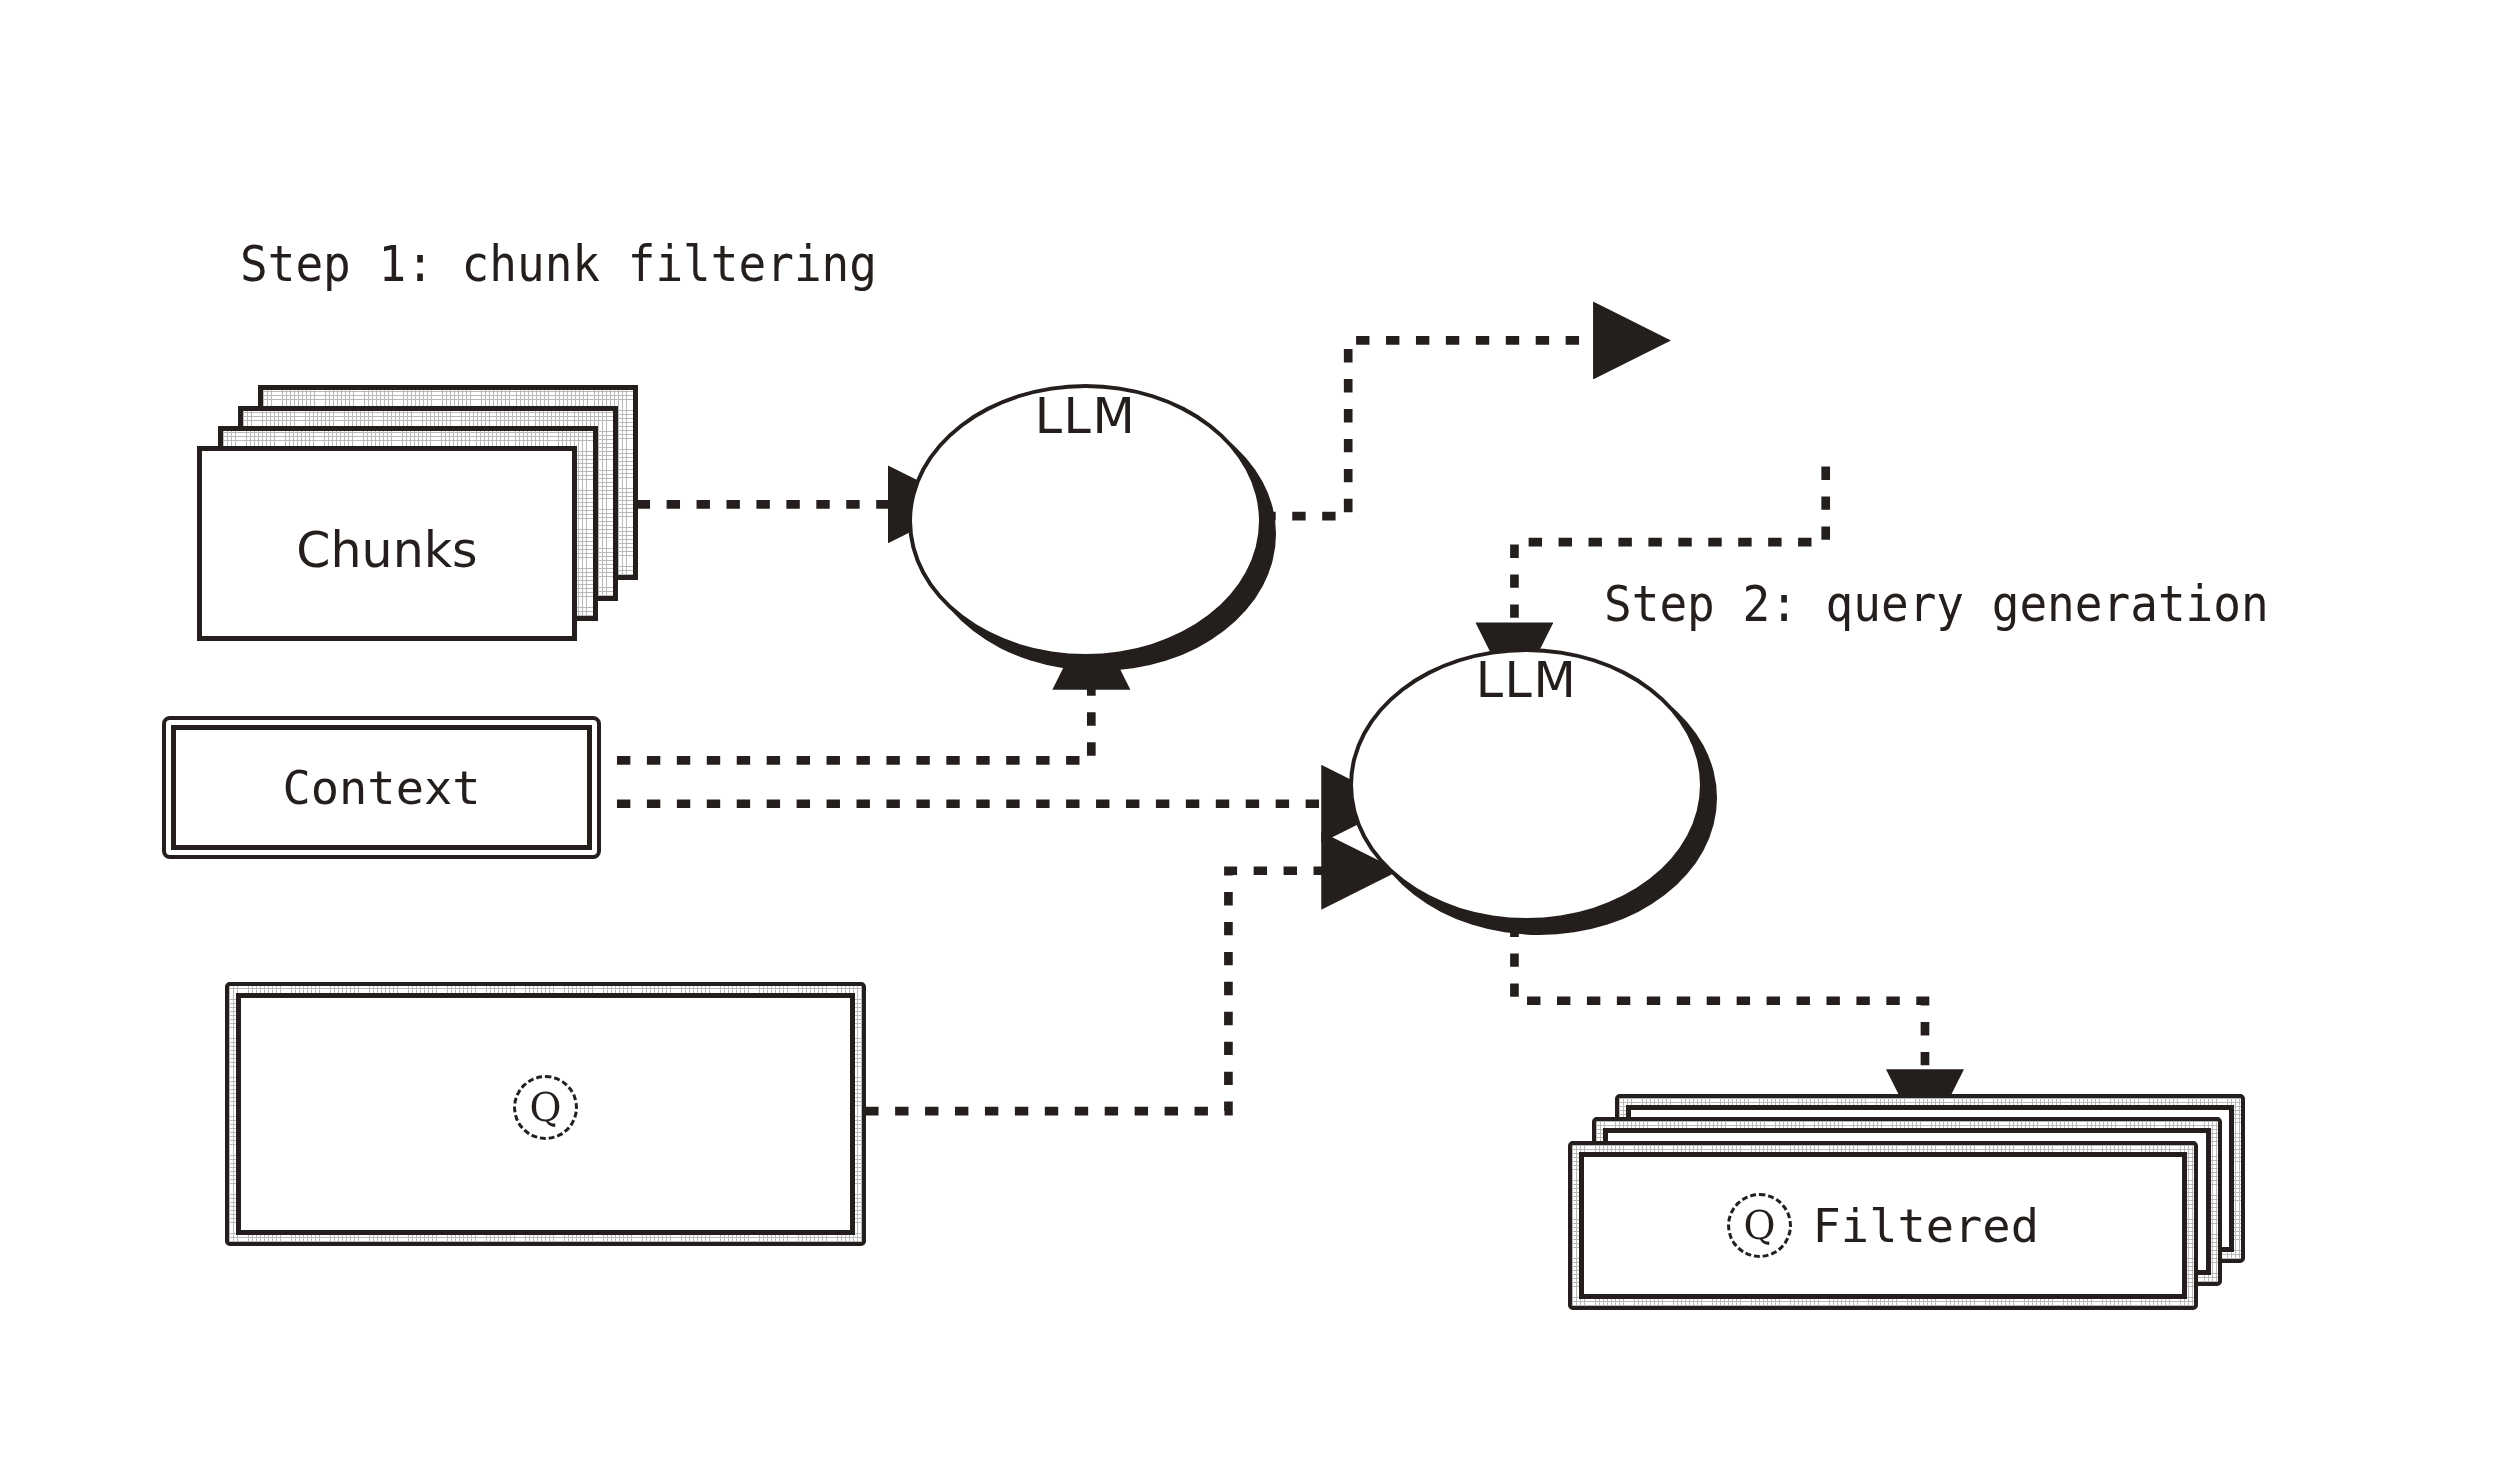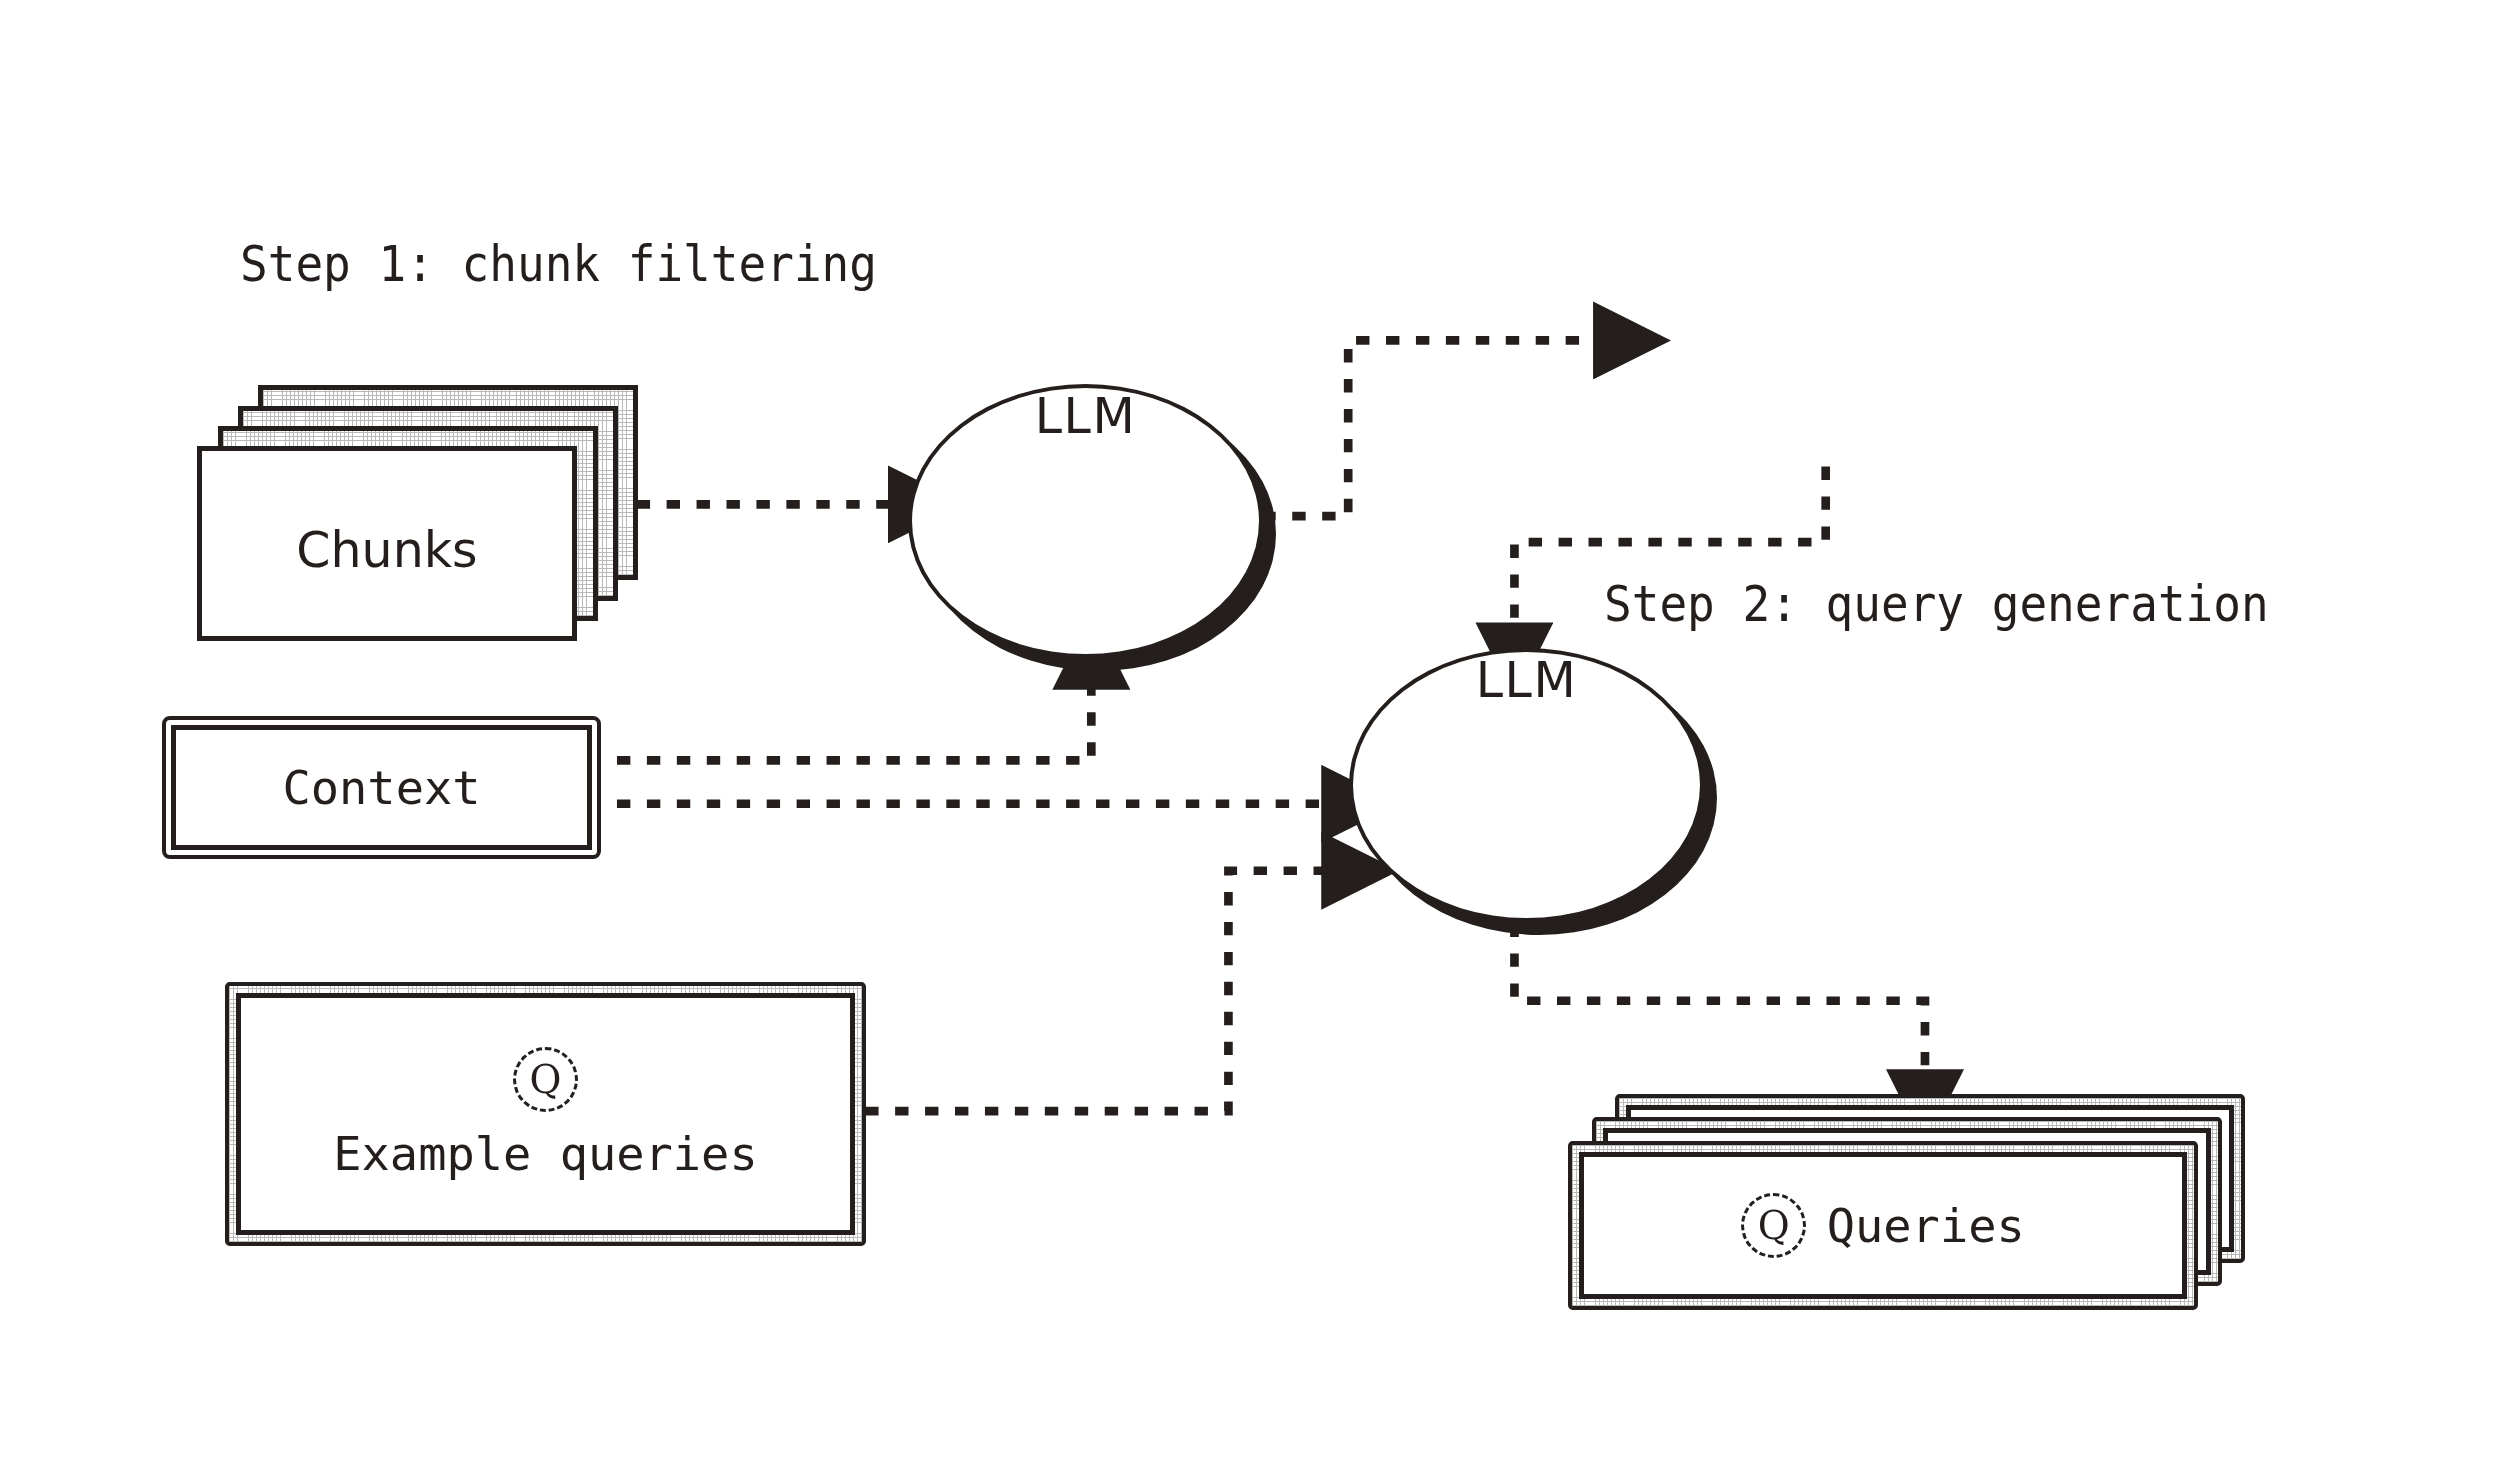--- a/index.html
+++ b/index.html
@@ -197,35 +197,34 @@
     <div class="face">
       <span>LLM</span>
     </div>
   </div>
 
   <div class="hframe" style="left:225px; top:982px; width:641px; height:264px;">
     <div class="frame"></div>
     <div class="inner"></div>
     <div class="content">
       <div class="q-badge" style="width:65px;height:65px;margin-bottom:14px;">Q</div>
-      <div class="label-mono">Example queries</div>
     </div>
   </div>
 
   <div class="hframe" style="left:1615px; top:1094px; width:630px; height:169px;">
     <div class="frame"></div>
     <div class="inner"></div>
   </div>
   <div class="hframe" style="left:1592px; top:1117px; width:630px; height:169px;">
     <div class="frame"></div>
     <div class="inner"></div>
   </div>
   <div class="hframe" style="left:1568px; top:1141px; width:630px; height:169px;">
     <div class="frame"></div>
     <div class="inner"></div>
     <div class="content row">
       <div class="q-badge" style="width:65px;height:65px;">Q</div>
-      <div class="label-mono">Queries</div>
+      <div class="label-mono">Filtered</div>
     </div>
   </div>
 
 </div>
 
 
 </body></html>

